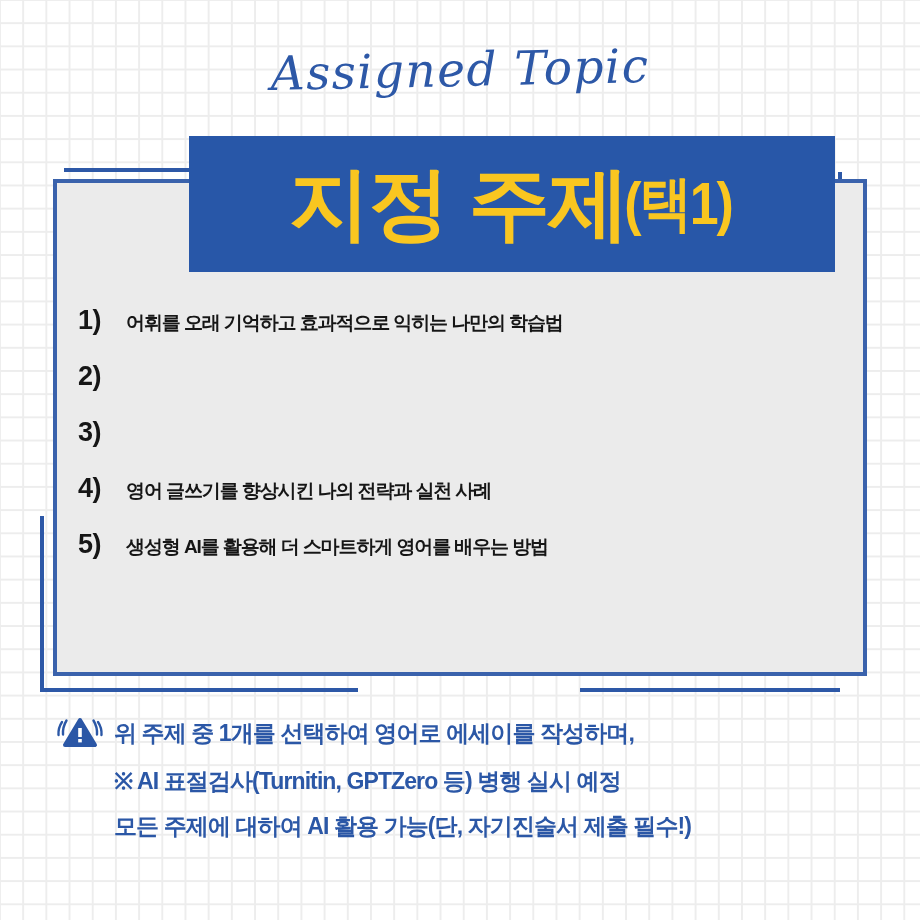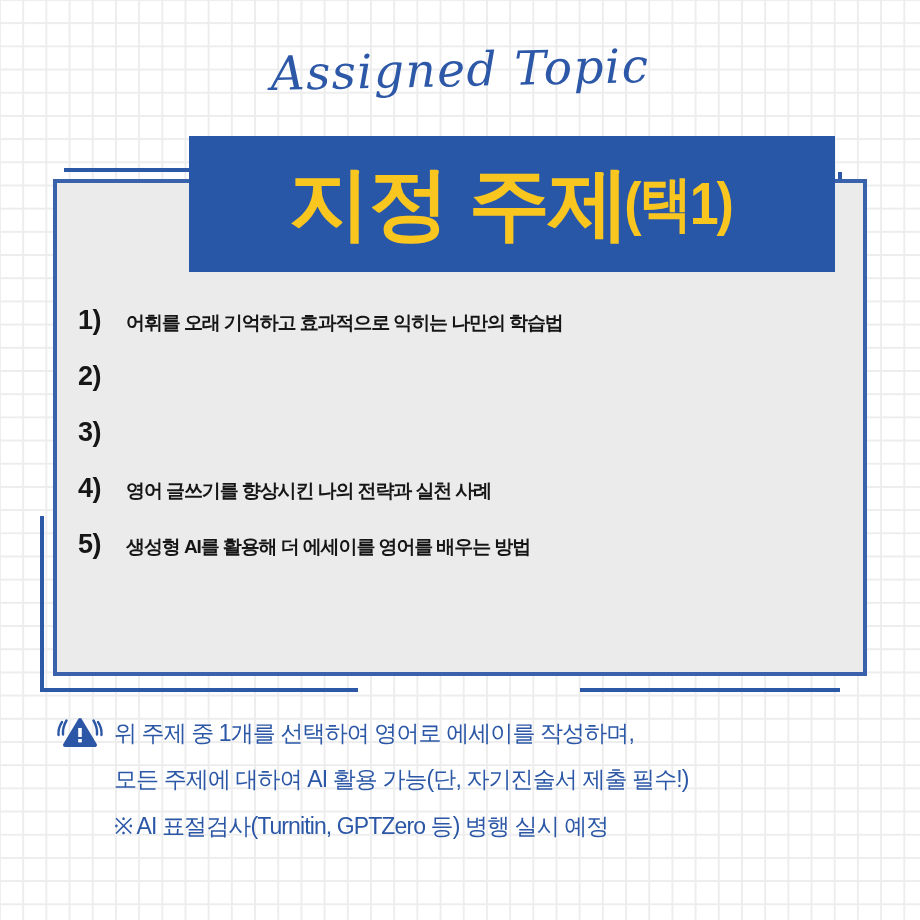--- a/index.html
+++ b/index.html
@@ -166,21 +166,21 @@
   }
   .note-icon-slot {
     width: 68px;
     flex: 0 0 68px;
     display: flex;
     align-items: center;
     justify-content: center;
   }
   .note-text {
     color: #2b57a6;
-    font-weight: 400;
+    font-weight: 700;
     font-size: 23px;
     letter-spacing: -0.9px;
   }
 </style>
 </head>
 <body>
 
 <div id="poster">
 
   <div id="script-title">Assigned Topic</div>
@@ -222,21 +222,21 @@
       <span class="topic-num">3)</span>
     </div>
 
     <div class="topic-row">
       <span class="topic-num">4)</span>
       <span class="topic-text">영어 글쓰기를 향상시킨 나의 전략과 실천 사례</span>
     </div>
 
     <div class="topic-row">
       <span class="topic-num">5)</span>
-      <span class="topic-text">생성형 AI를 활용해 더 에세이를 영어를 배우는 방법</span>
+      <span class="topic-text">생성형 AI를 활용해 더 스마트하게 영어를 배우는 방법</span>
     </div>
 
   </div>
 
   <div id="footer-notes">
 
     <div class="note-row">
       <span class="note-icon-slot">
         <svg width="52" height="34" viewBox="0 0 52 34" aria-hidden="true">
           <path d="M26 4 L41 29 L11 29 Z" fill="#2b57a6" stroke="#2b57a6" stroke-width="4" stroke-linejoin="round"></path>
@@ -246,23 +246,23 @@
           <path d="M12.5 4.5 Q8.5 11 9 18.5" stroke="#2b57a6" stroke-width="2.4" fill="none" stroke-linecap="round"></path>
           <path d="M44 6 Q48 12 47.5 19" stroke="#2b57a6" stroke-width="2.4" fill="none" stroke-linecap="round"></path>
           <path d="M39.5 4.5 Q43.5 11 43 18.5" stroke="#2b57a6" stroke-width="2.4" fill="none" stroke-linecap="round"></path>
         </svg>
       </span>
       <span class="note-text">위 주제 중 1개를 선택하여 영어로 에세이를 작성하며,</span>
     </div>
 
     <div class="note-row">
       <span class="note-icon-slot"></span>
-      <span class="note-text">모든 주제에 대하여 AI 활용 가능(단, 자기진술서 제출 필수!)</span>
+      <span class="note-text">※ AI 표절검사(Turnitin, GPTZero 등) 병행 실시 예정</span>
     </div>
 
     <div class="note-row">
       <span class="note-icon-slot"></span>
-      <span class="note-text">※ AI 표절검사(Turnitin, GPTZero 등) 병행 실시 예정</span>
+      <span class="note-text">모든 주제에 대하여 AI 활용 가능(단, 자기진술서 제출 필수!)</span>
     </div>
 
   </div>
 
 </div>
 
 </body></html>

